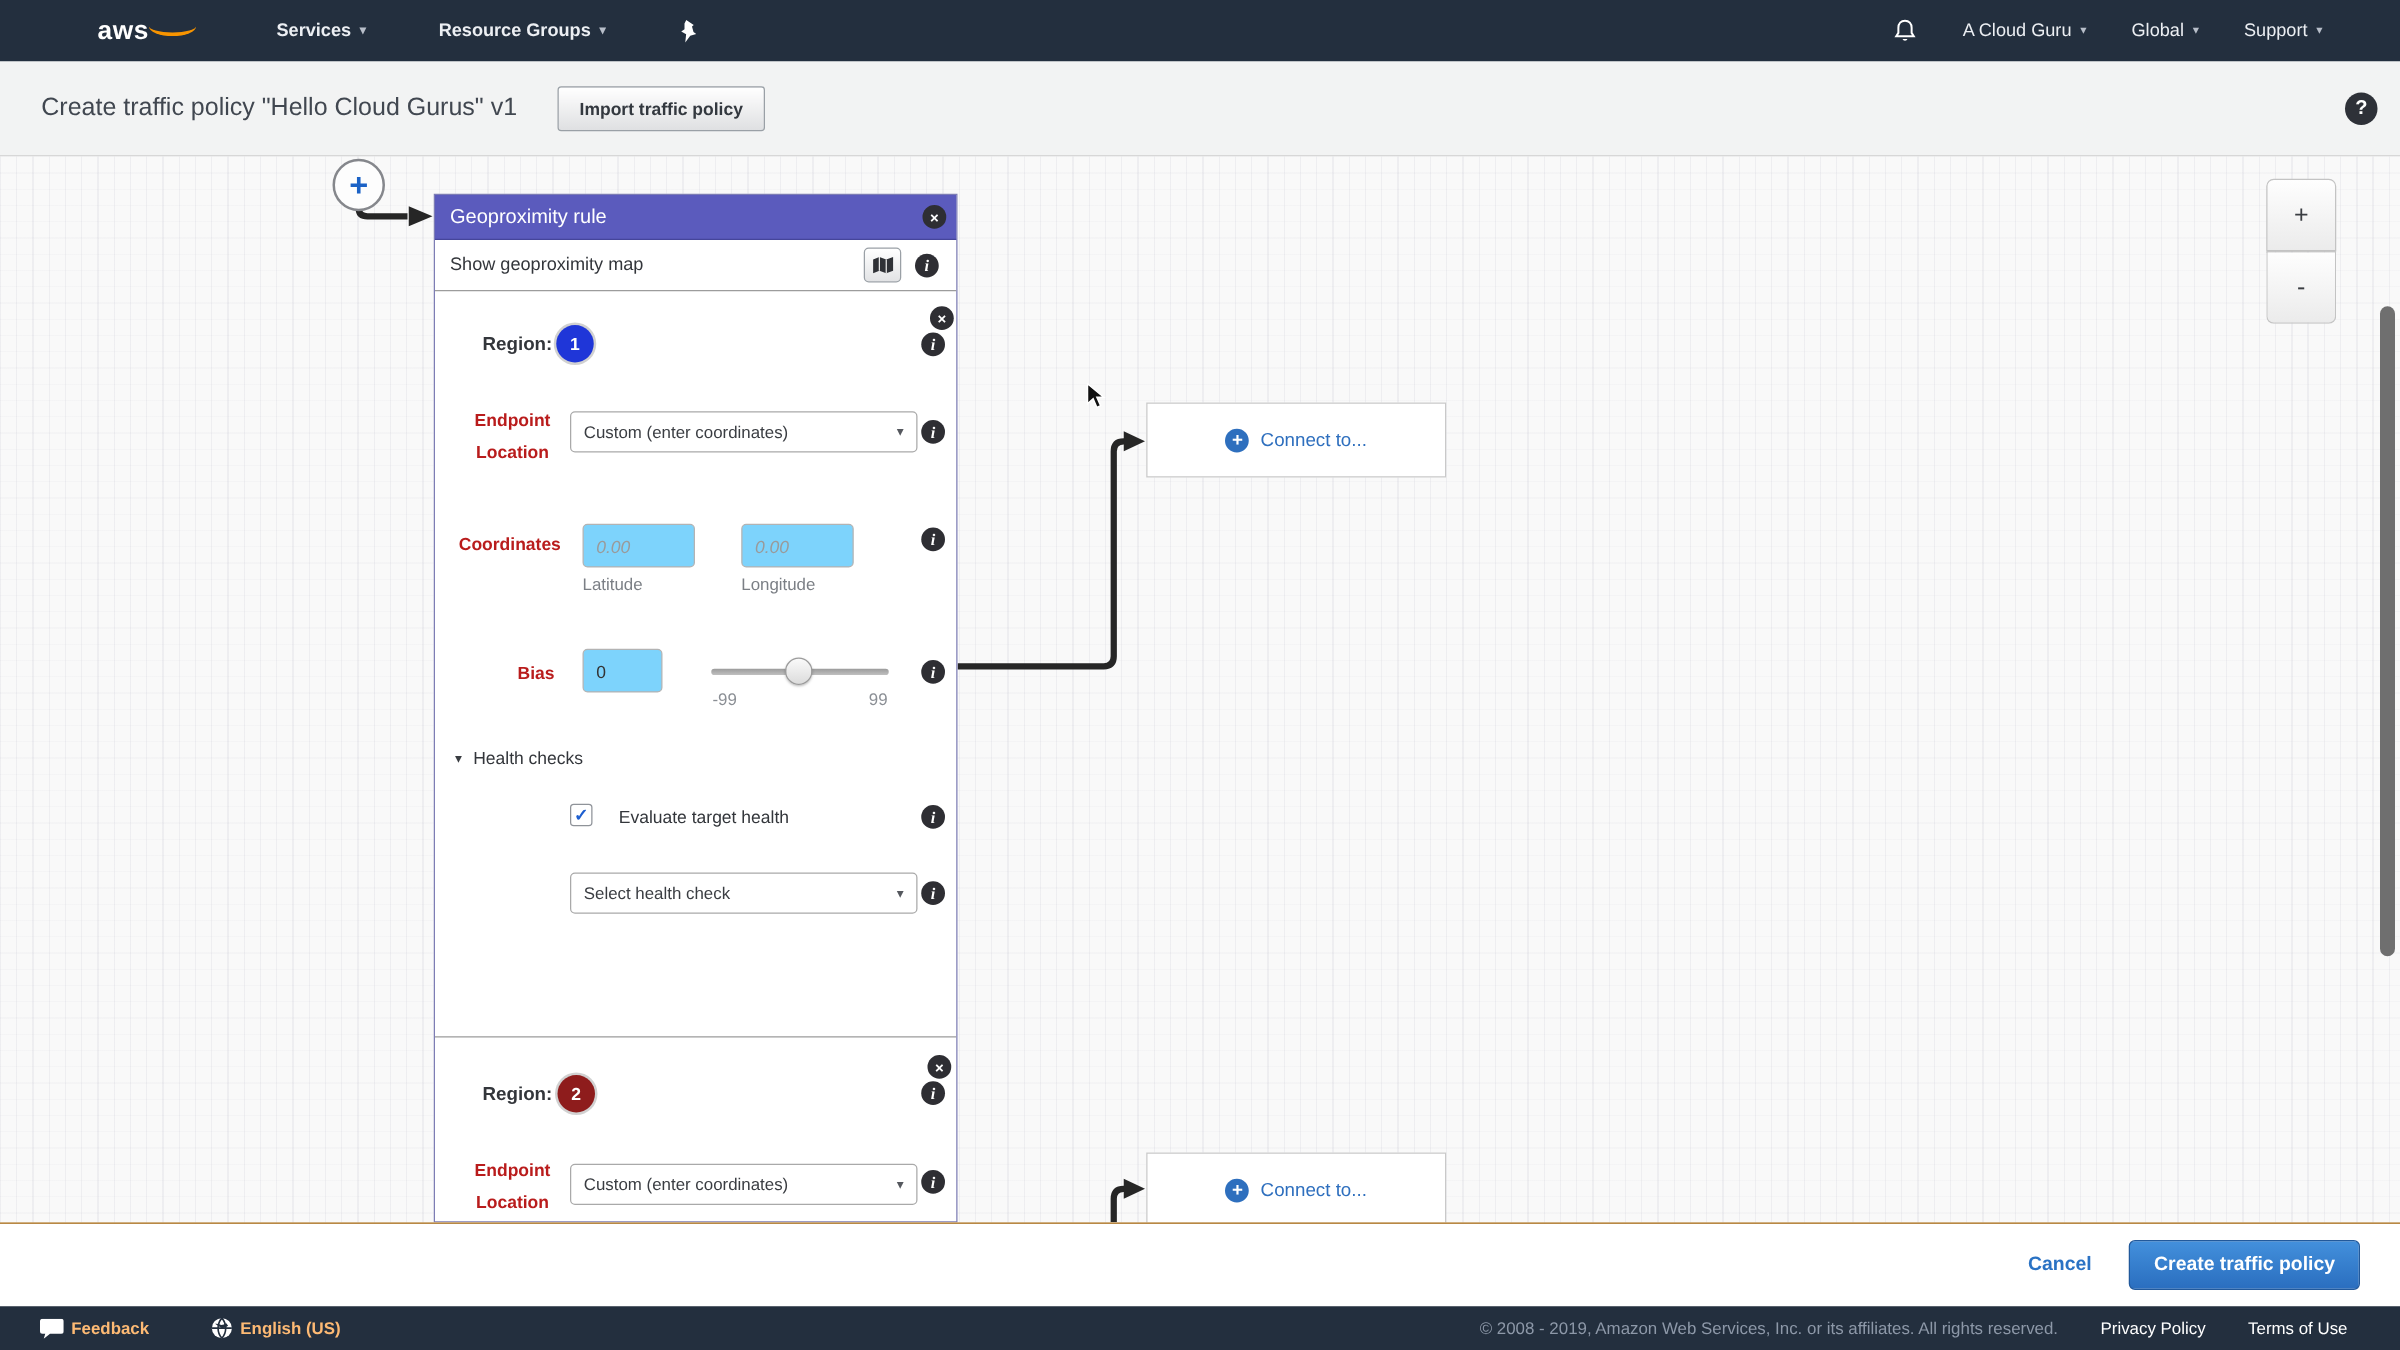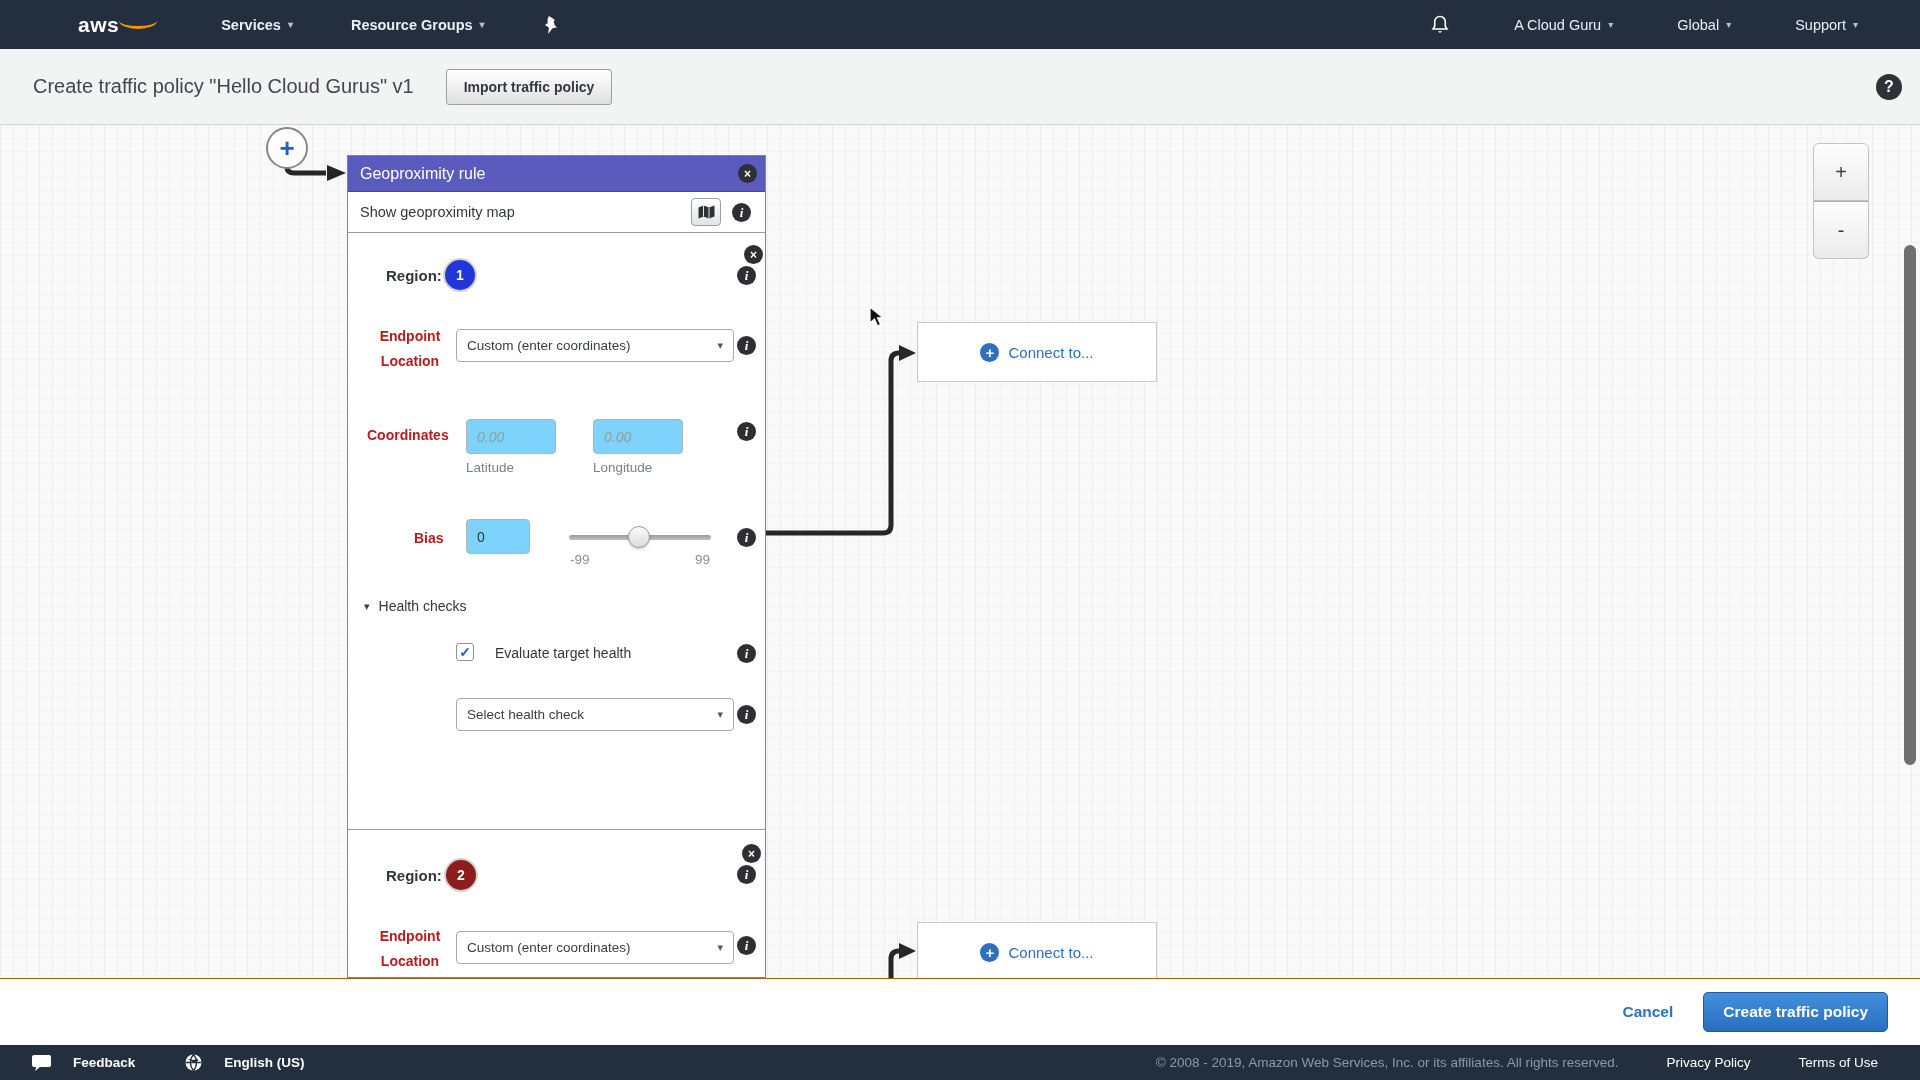--- a/index.html
+++ b/index.html
@@ -9,21 +9,21 @@
 
   
   .topnav { position:absolute; top:0; left:0; width:1920px; height:49px; background:#232f3e; display:flex; align-items:center; z-index:30; }
   .nav-left { display:flex; align-items:center; margin-left:78px; }
   .aws-logo { display:flex; flex-direction:row; align-items:center; margin-right:64px; cursor:pointer; }
   .aws-logo .aws-text { color:#fff; font-weight:bold; font-size:21px; letter-spacing:.5px; line-height:18px; }
   .aws-logo .aws-smile { width:38px; height:9px; border-bottom:3px solid #f79400; border-radius:0 0 55% 55%/0 0 100% 100%; margin-top:-1px; }
   .nav-item { color:#eceff3; font-size:14.5px; font-weight:bold; display:flex; align-items:center; margin-right:58px; cursor:pointer; white-space:nowrap; }
   .nav-item.light { font-weight:normal; margin-right:0; }
   .caret { font-size:10px; color:#b7bec9; margin-left:7px; line-height:1; }
-  .nav-right { margin-left:auto; display:flex; align-items:center; gap:64px; margin-right:62px; }
+  .nav-right { margin-left:auto; display:flex; align-items:center; gap:36px; margin-right:62px; }
   .bell { width:20px; height:20px; display:block; }
   .pin { width:15px; height:20px; display:block; }
 
   
   .pageheader { position:absolute; top:49px; left:0; width:1920px; height:76px; background:#f2f3f3; border-bottom:1px solid #d7d7d7; display:flex; align-items:center; z-index:20; }
   .page-title { margin-left:33px; font-size:20px; color:#414750; }
   .btn-import { margin-left:32px; padding:9px 17px; font-size:14px; font-weight:bold; color:#33383f;
     background:linear-gradient(#ffffff,#dfe0e2); border:1px solid #9aa0a6; border-radius:3px; cursor:pointer;
     font-family:"Liberation Sans", sans-serif; }
   .help-circle { margin-left:auto; margin-right:18px; width:26px; height:26px; border-radius:50%; background:#2e3138; color:#fff;
@@ -115,23 +115,23 @@
   .actionbar { position:absolute; top:978px; left:0; width:1920px; height:67px; background:#fff; border-top:1px solid #a16207;
     display:flex; align-items:center; justify-content:flex-end; gap:30px; padding-right:32px; z-index:20; }
   .cancel-link { color:#2a72c4; font-size:15.5px; font-weight:bold; cursor:pointer; }
   .btn-create { background:linear-gradient(#4390dc,#2a6ebf); border:1px solid #22599b; border-radius:5px; color:#fff;
     font-weight:bold; font-size:15.5px; padding:10px 19px; cursor:pointer; font-family:"Liberation Sans", sans-serif; }
 
   
   .bottombar { position:absolute; top:1045px; left:0; width:1920px; height:35px; background:#232f3e; display:flex;
     align-items:center; z-index:30; font-size:13.5px; }
   .bb-left { display:flex; align-items:center; gap:14px; margin-left:32px; }
-  .bb-item { display:flex; align-items:center; gap:22px; color:#ffffff; font-weight:bold; cursor:pointer; }
+  .bb-item { display:flex; align-items:center; gap:6px; color:#fdba74; font-weight:bold; cursor:pointer; }
   .bb-gap { width:22px; }
-  .bb-right { margin-left:auto; display:flex; align-items:center; gap:48px; margin-right:42px; }
+  .bb-right { margin-left:auto; display:flex; align-items:center; gap:34px; margin-right:42px; }
   .bb-copy { color:#8d98a8; }
   .bb-link { color:#fff; cursor:pointer; }
 </style>
 </head>
 <body>
 
 <div class="screen">
 
   <nav class="topnav">
     <div class="nav-left">

